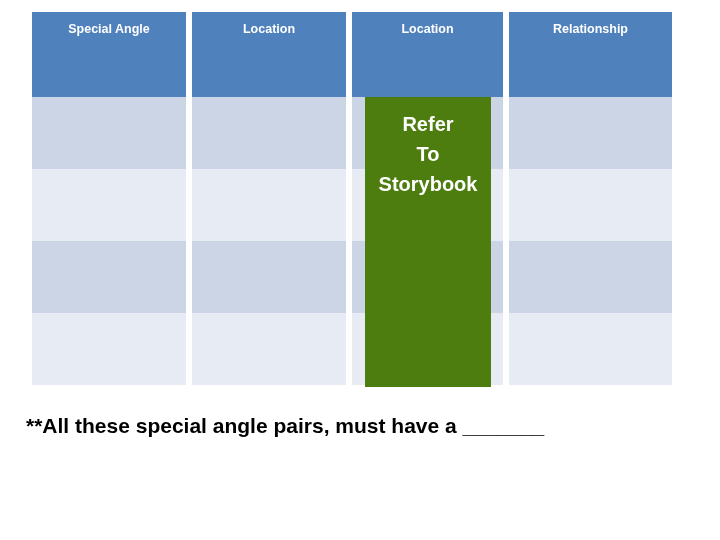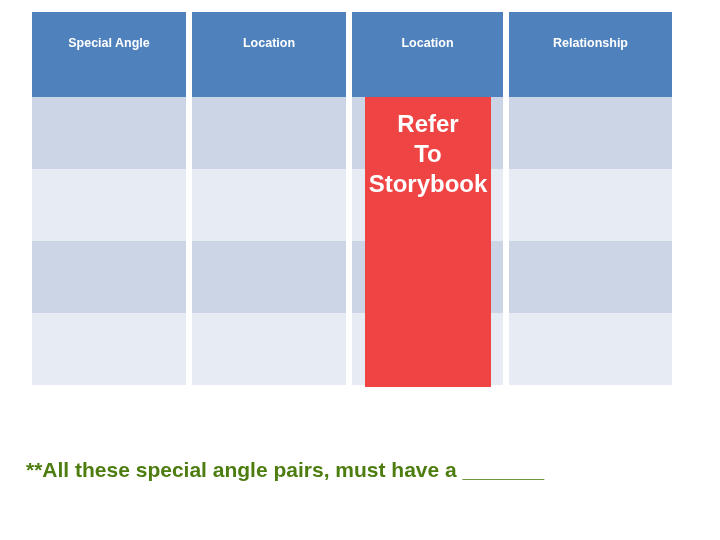--- a/index.html
+++ b/index.html
@@ -42,21 +42,21 @@
   #angle-table col.c4 { width: 163px; }
 
   #angle-table th {
     height: 85px;
     background: #4f81bd;
     color: #ffffff;
     font-size: 12.5px;
     font-weight: bold;
     text-align: center;
     vertical-align: top;
-    padding: 24px 2px 0 2px;
+    padding: 10px 2px 0 2px;
     border: none;
     box-sizing: border-box;
   }
 
   #angle-table td {
     height: 72px;
     border: none;
     padding: 0;
     box-sizing: border-box;
   }
@@ -66,23 +66,23 @@
 
   tr.row-first td { height: 79px; }
 
   
   #example-overlay {
     position: absolute;
     left: 365px;
     top: 97px;
     width: 126px;
     height: 290px;
-    background: #ef4444;
+    background: #4d7c0f;
     color: #ffffff;
-    font-size: 24px;
+    font-size: 20px;
     font-weight: bold;
     line-height: 30px;
     text-align: center;
     display: flex;
     flex-direction: column;
     align-items: flex-end;
     justify-content: flex-start;
     padding-top: 12px;
     box-sizing: border-box;
   }
@@ -91,26 +91,25 @@
     width: 100%;
     white-space: nowrap;
   }
 
   
   #footer-note {
     position: absolute;
     left: 26px;
     top: 414px;
     width: 670px;
-    color: #4d7c0f;
+    color: #000000;
     font-size: 21px;
     font-weight: bold;
     letter-spacing: 0px;
     white-space: nowrap;
-    margin-top: 44px;
   }
 </style>
 </head>
 <body>
 
 <div id="slide">
 
   <table id="angle-table">
     <colgroup>
       <col class="c1">

